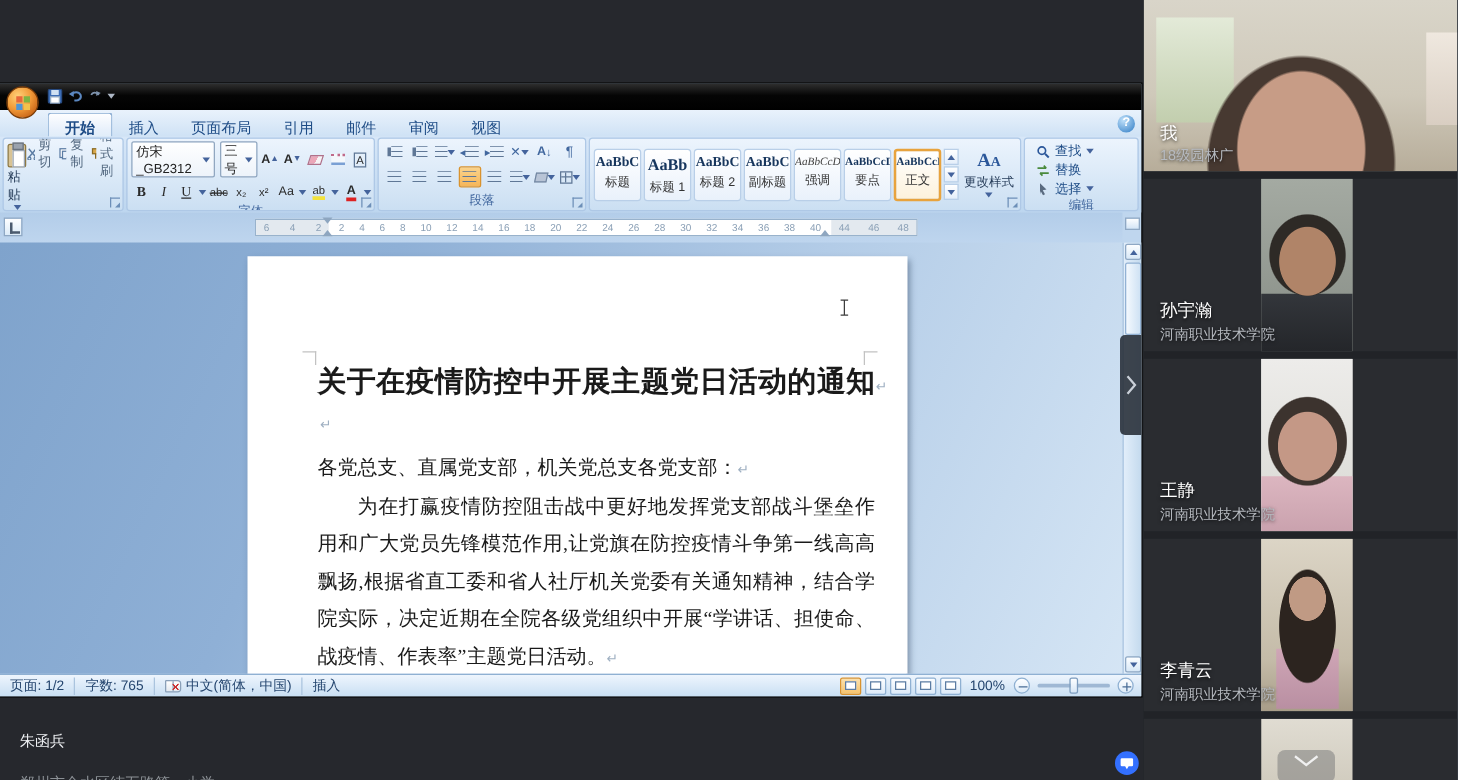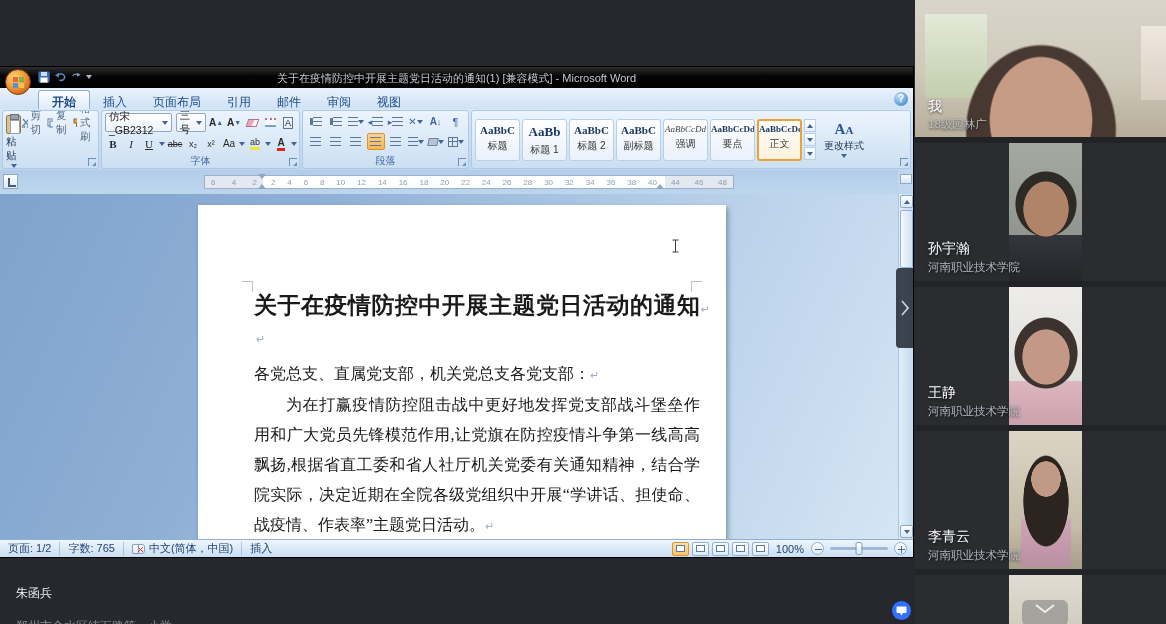--- a/index.html
+++ b/index.html
@@ -39,21 +39,21 @@
   .paste{width:38px;display:flex;flex-direction:column;align-items:center;gap:1px;padding-top:2px;font-size:10.5px;color:#253b58;}
   .clip-icon{width:15px;height:19px;background:#d8c394;border:1px solid #8d7844;border-radius:2px;position:relative;}
   .clip-icon::before{content:"";position:absolute;left:3px;top:-2px;width:7px;height:4px;background:#9aa2ad;border:1px solid #6a737e;}
   .clip-icon::after{content:"";position:absolute;left:3px;top:4px;width:8px;height:12px;background:#fff;border:1px solid #9aa5b2;}
   .clipcol{display:flex;flex-direction:row;gap:2px;padding-top:3px;}
   .srow{display:flex;align-items:center;gap:3px;height:13px;font-size:10.5px;color:#51677f;}
   
   .g-font{width:199px;}
   .g-font .gbody{flex-direction:column;gap:3px;}
   .frow{display:flex;align-items:center;gap:2px;}
-  .combo{height:19px;border:1px solid #91a7c0;background:linear-gradient(#fff,#edf3fa);font-size:10.5px;color:#222;display:flex;align-items:center;padding:0 3px;border-radius:2px;}
+  .combo{height:29px;border:1px solid #91a7c0;background:linear-gradient(#fff,#edf3fa);font-size:10.5px;color:#222;display:flex;align-items:center;padding:0 3px;border-radius:2px;}
   .combo .tri{margin-left:auto;}
   .c-name{width:92px;}
   .c-size{width:40px;margin-left:2px;}
   .fbtn{min-width:16px;height:17px;display:flex;align-items:center;justify-content:center;font-size:11px;color:#2a2a2a;border-radius:2px;padding:0 2px;position:relative;}
   .fser{font-family:"Liberation Serif",serif;}
   .supA{font-size:10px;font-weight:bold;}
   .mini{font-size:7px;line-height:6px;color:#44639c;}
   .eic{width:11px;height:8px;background:linear-gradient(100deg,#eba6b8 55%,#f7f2f4 55%);border:1px solid #b0718a;transform:skewX(-18deg);}
   .phic{width:11px;height:9px;border-bottom:2px solid #7aa0d4;border-top:2px dotted #c06a8a;background:#f4f8fc;}
   .abox{border:1px solid #5f7796;padding:0 1px;font-size:9px;line-height:10px;}
@@ -224,21 +224,20 @@
               </svg>
             </span>
           <span>
               <svg width="11" height="11">
                 <path d="M8 4 C6.5 1.5,3 1.5,2 4" fill="none" stroke="#7e93ad" stroke-width="1.4"></path>
                 <path d="M9.6 2.4 l-3.6 -1.6 v4 z" fill="#7e93ad"></path>
               </svg>
             </span>
           <span class="tri"></span>
         </div>
-        <div class="wtitle">关于在疫情防控中开展主题党日活动的通知(1) [兼容模式] - Microsoft Word</div>
       </div>
 
       <div class="tabrow">
         <span class="tab active">开始</span><span class="tab">插入</span><span class="tab">页面布局</span><span class="tab">引用</span><span class="tab">邮件</span><span class="tab">审阅</span><span class="tab">视图</span>
         <span class="help">?</span>
       </div>
 
       <div class="ribbon">
 
         <div class="group g-clip">
@@ -440,20 +439,46 @@
             </div>
             <div class="chg">
               <span class="aa"><span class="a1">A</span><span class="a2">A</span></span>
               <span>更改样式</span>
               <span class="tri"></span>
             </div>
           </div>
           <span class="launcher"></span>
         </div>
 
+        <div class="group g-edit">
+          <div class="gbody">
+            <div class="erow">
+                <svg width="11" height="11">
+                  <circle cx="4.5" cy="4.5" r="3" fill="none" stroke="#2b579a" stroke-width="1.3"></circle>
+                  <line x1="7" y1="7" x2="10" y2="10" stroke="#2b579a" stroke-width="1.5"></line>
+                </svg>
+                <span>查找</span>
+                <span class="tri"></span>
+              </div>
+            <div class="erow">
+                <svg width="11" height="11">
+                  <path d="M1 3.5 h7 M8 3.5 l-2 -2 M10 7.5 h-7 M3 7.5 l2 2" fill="none" stroke="#4a8a3c" stroke-width="1.3"></path>
+                </svg>
+                <span>替换</span>
+              </div>
+            <div class="erow">
+                <svg width="11" height="11">
+                  <path d="M3 0.5 l5.2 5 -3 .6 1.8 3.2 -1.6 .8 -1.8-3.2 -0.6 2.4 z" fill="#5a6b80"></path>
+                </svg>
+                <span>选择</span>
+                <span class="tri"></span>
+              </div>
+          </div>
+          <div class="glabel">编辑</div>
+        </div>
 
       </div>
 
       <div class="rulerrow">
         <span class="tabsel"></span>
         <div class="rband">
           <div class="seg seg-l">
               <span>6</span>
               <span>4</span>
               <span>2</span>

